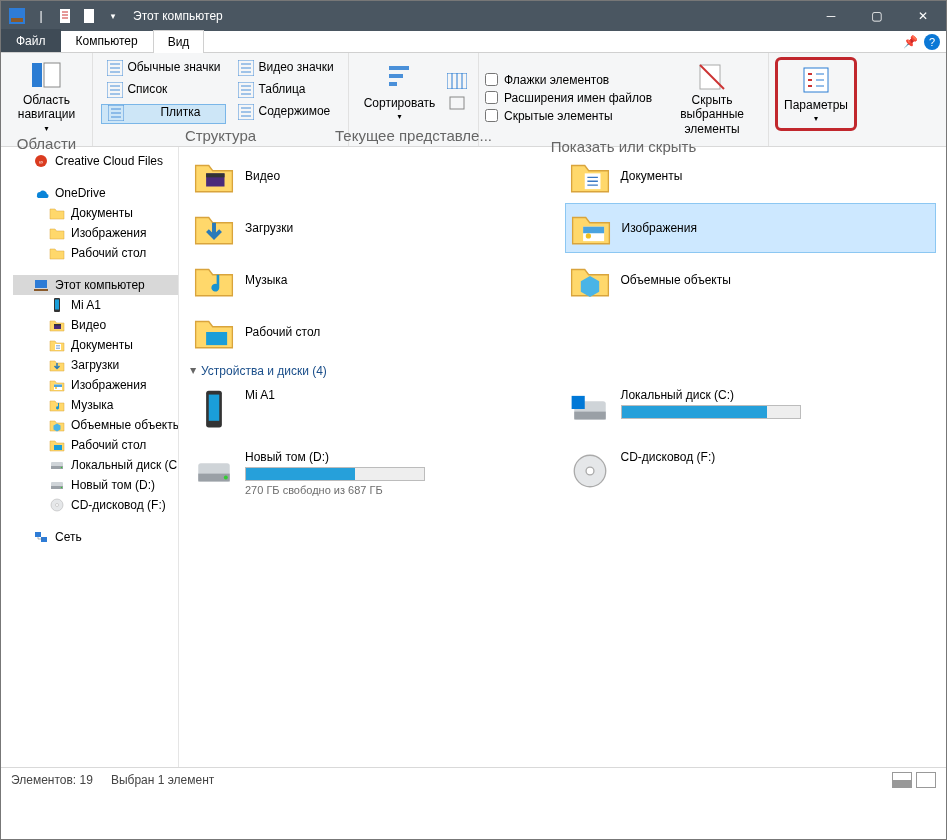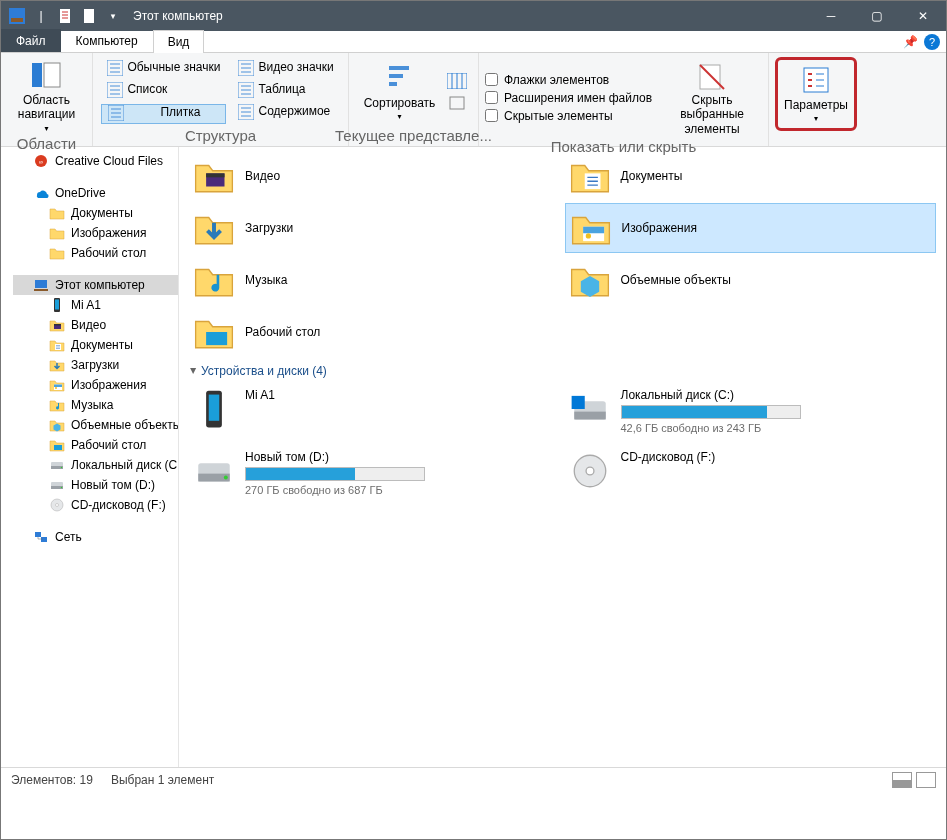--- a/index.html
+++ b/index.html
@@ -520,21 +520,20 @@
               <rect x="4" y="10" width="24" height="14" rx="2" fill="#cfd4d8"></rect>
               <rect x="4" y="18" width="24" height="6" fill="#9aa0a6"></rect>
               <rect x="2" y="6" width="10" height="10" fill="#0078d7"></rect>
             </svg>
           </div>
           <div class="dtxt">
             <div>Локальный диск (С:)</div>
             <div class="bar">
               <div class="fill" style="width:82%"></div>
             </div>
-            <div class="sub">42,6 ГБ свободно из 243 ГБ</div>
           </div>
         </div>
         <div class="drive">
           <div class="dic">
             <svg width="42" height="42" viewBox="0 0 32 32">
               <rect x="4" y="10" width="24" height="14" rx="2" fill="#cfd4d8"></rect>
               <rect x="4" y="18" width="24" height="6" fill="#9aa0a6"></rect>
               <circle cx="25" cy="21" r="1.5" fill="#3c3"></circle>
             </svg>
           </div>

